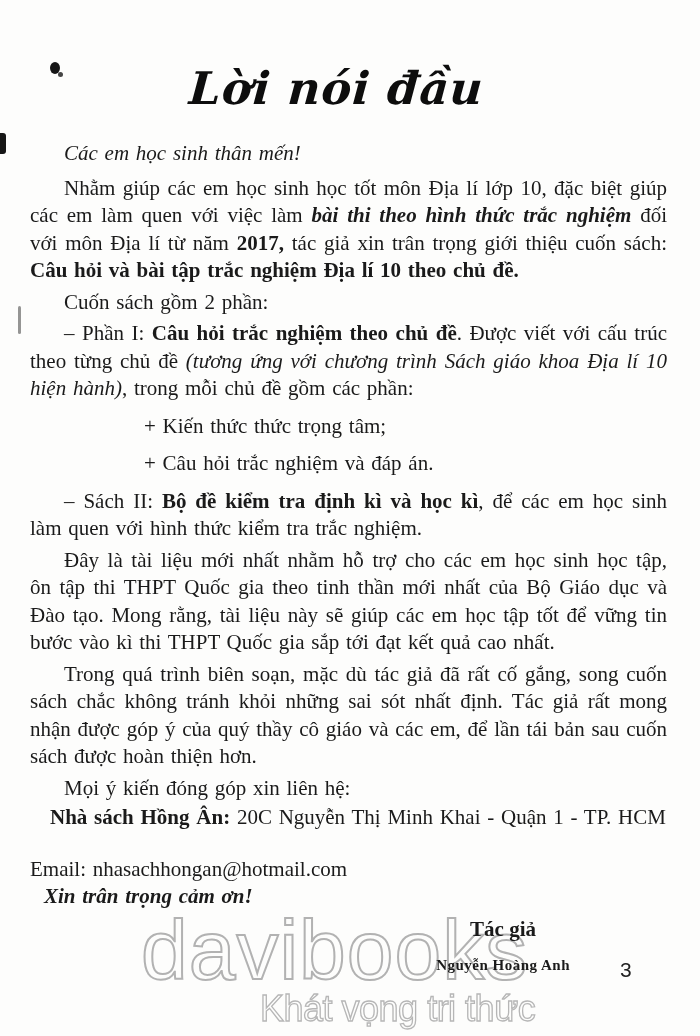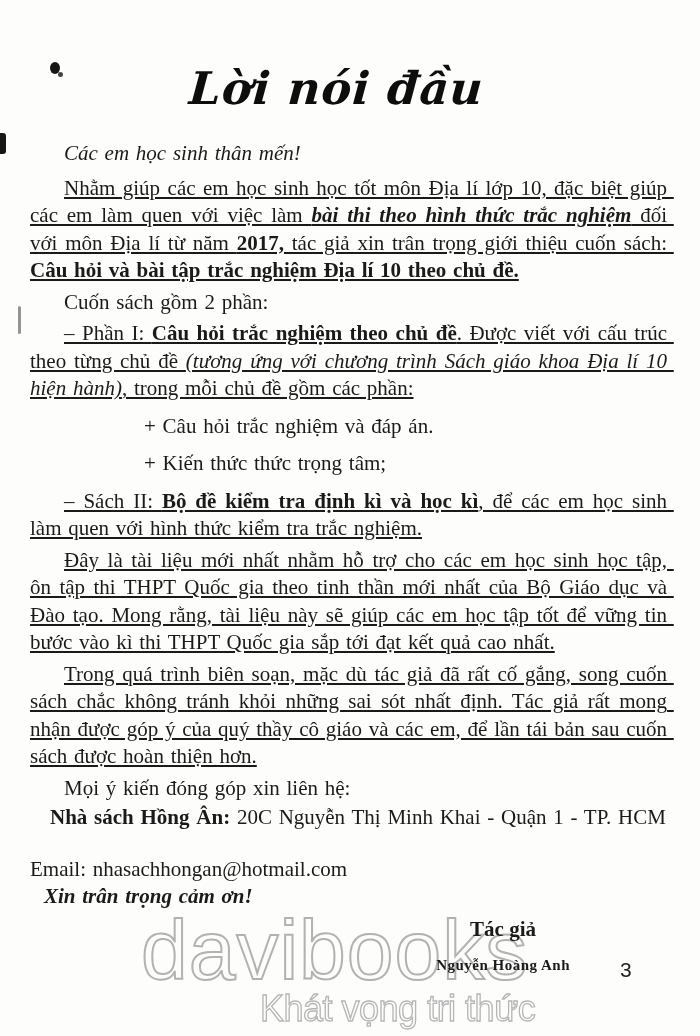--- a/index.html
+++ b/index.html
@@ -25,21 +25,21 @@
     transform:translateX(-12px) skewX(-4deg);
     color:#0d0d0d;
   }
   .para{
     margin:0 0 4px 0;
     font-size:21px;line-height:27.5px;
     word-spacing:1.5px;
   }
   .salutation{margin-bottom:7px;}
   .indent{text-indent:34px;}
-  .justify{text-align:justify;text-decoration:underline;}
+  .justify{text-align:justify;}
   .bullet{padding-left:114px;margin-bottom:2px;}
   .gap-before{margin-top:10px;}
   .contact{line-height:23.5px;margin-bottom:1px;}
   .small-indent{text-indent:20px;}
   .tiny-indent{text-indent:14px;margin-top:2px;font-weight:bold;}
   .center{text-align:left;text-indent:0;margin-top:28px;}
   .run{white-space:pre-wrap;}
   .run.b{font-weight:700;}
   .run.i{font-style:italic;}
   .run.bi{font-weight:700;font-style:italic;}
@@ -101,22 +101,22 @@
   </div>
 
   <div class="content">
     <h1 class="doc-title">Lời nói đầu</h1>
 
     <div>
         <p class="para salutation indent"><span class="run i">Các em học sinh thân mến!</span></p>
         <p class="para indent justify"><span class="run n">Nhằm giúp các em học sinh học tốt môn Địa lí lớp 10, đặc biệt giúp các em làm quen với việc làm </span><span class="run bi">bài thi theo hình thức trắc nghiệm</span><span class="run n"> đối với môn Địa lí từ năm </span><span class="run b">2017,</span><span class="run n"> tác giả xin trân trọng giới thiệu cuốn sách: </span><span class="run b">Câu hỏi và bài tập trắc nghiệm Địa lí 10 theo chủ đề.</span></p>
         <p class="para indent"><span class="run n">Cuốn sách gồm 2 phần:</span></p>
         <p class="para indent justify"><span class="run n">– Phần I: </span><span class="run b">Câu hỏi trắc nghiệm theo chủ đề</span><span class="run n">. Được viết với cấu trúc theo từng chủ đề </span><span class="run i">(tương ứng với chương trình Sách giáo khoa Địa lí 10 hiện hành)</span><span class="run n">, trong mỗi chủ đề gồm các phần:</span></p>
+        <p class="para bullet gap-before"><span class="run n">+ Kiến thức thức trọng tâm;</span></p>
         <p class="para bullet gap-before"><span class="run n">+ Câu hỏi trắc nghiệm và đáp án.</span></p>
-        <p class="para bullet gap-before"><span class="run n">+ Kiến thức thức trọng tâm;</span></p>
         <p class="para indent justify gap-before"><span class="run n">– Sách II: </span><span class="run b">Bộ đề kiểm tra định kì và học kì</span><span class="run n">, để các em học sinh làm quen với hình thức kiểm tra trắc nghiệm.</span></p>
         <p class="para indent justify"><span class="run n">Đây là tài liệu mới nhất nhằm hỗ trợ cho các em học sinh học tập, ôn tập thi THPT Quốc gia theo tinh thần mới nhất của Bộ Giáo dục và Đào tạo. Mong rằng, tài liệu này sẽ giúp các em học tập tốt để vững tin bước vào kì thi THPT Quốc gia sắp tới đạt kết quả cao nhất.</span></p>
         <p class="para indent justify"><span class="run n">Trong quá trình biên soạn, mặc dù tác giả đã rất cố gắng, song cuốn sách chắc không tránh khỏi những sai sót nhất định. Tác giả rất mong nhận được góp ý của quý thầy cô giáo và các em, để lần tái bản sau cuốn sách được hoàn thiện hơn.</span></p>
         <p class="para indent"><span class="run n">Mọi ý kiến đóng góp xin liên hệ:</span></p>
         <p class="para contact small-indent"><span class="run b">Nhà sách Hồng Ân:</span><span class="run n"> 20C Nguyễn Thị Minh Khai - Quận 1 - TP. HCM</span></p>
         <p class="para contact center"><span class="run n">Email: nhasachhongan@hotmail.com</span></p>
         <p class="para tiny-indent"><span class="run i">Xin trân trọng cảm ơn!</span></p>
       </div>
 
     <div class="signature">

